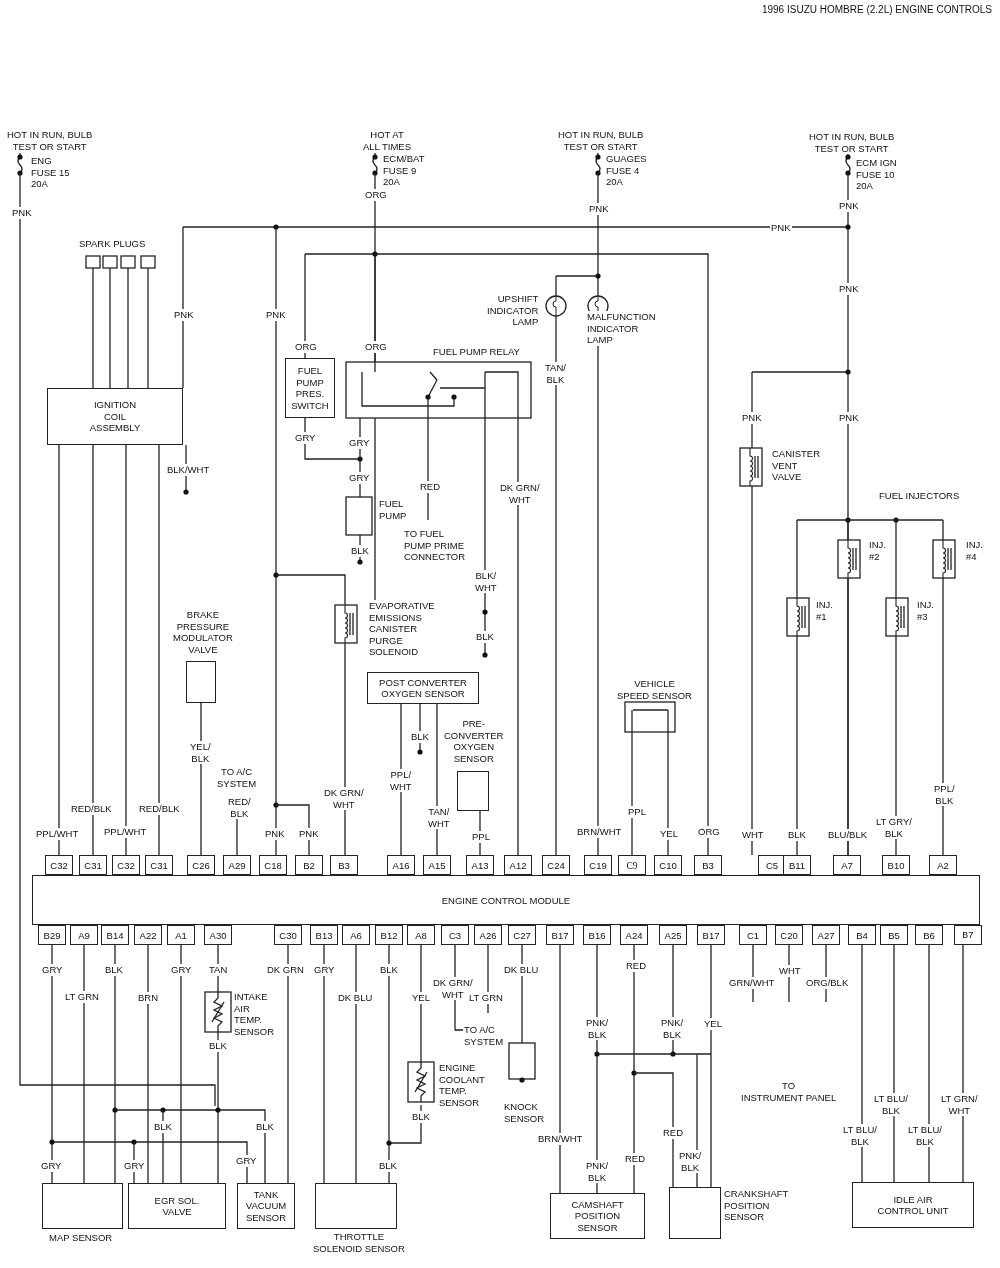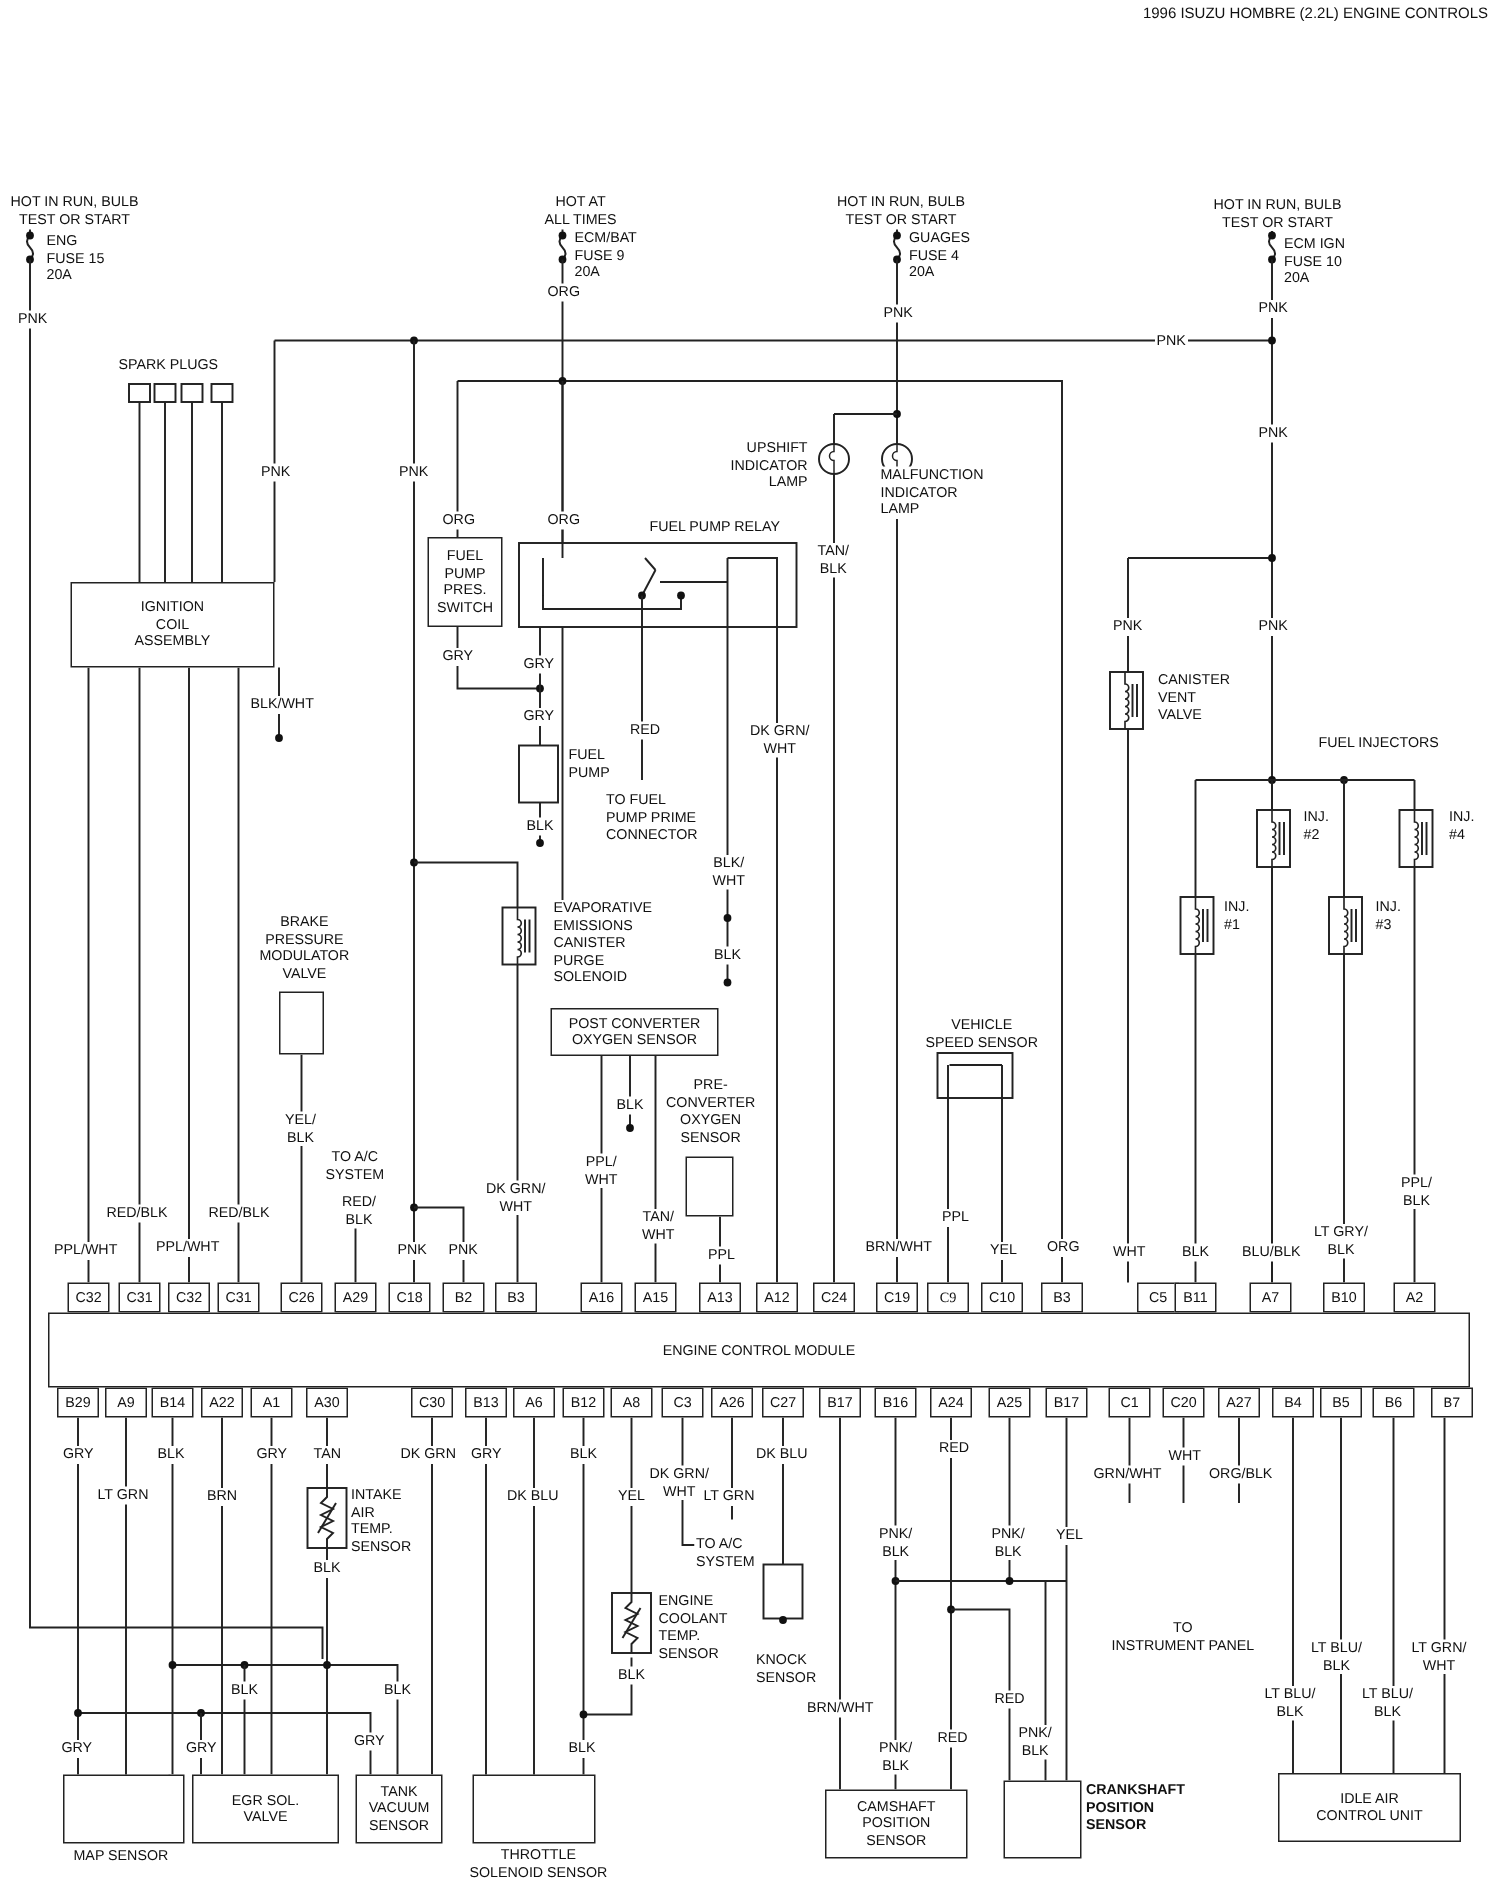--- a/index.html
+++ b/index.html
@@ -362,21 +362,21 @@
 <div class="box" style="left:237px;top:1183px;width:58px;height:46px;">TANK
 VACUUM
 SENSOR</div>
 <div class="box" style="left:315px;top:1183px;width:82px;height:46px;"></div>
 <div class="t" style="left:312px;top:1231px;">THROTTLE
 SOLENOID SENSOR</div>
 <div class="box" style="left:550px;top:1193px;width:95px;height:46px;">CAMSHAFT
 POSITION
 SENSOR</div>
 <div class="box" style="left:669px;top:1187px;width:52px;height:52px;"></div>
-<div class="t tl" style="left:723px;top:1188px;font-weight:bold;">CRANKSHAFT
+<div class="t tl" style="left:723px;top:1188px;">CRANKSHAFT
 POSITION
 SENSOR</div>
 <div class="box" style="left:852px;top:1182px;width:122px;height:46px;">IDLE AIR
 CONTROL UNIT</div>
 
 <div id="wire-labels">
     <div class="t" style="left: 770px; top: 222px;">PNK</div>
     <div class="t" style="left: 173px; top: 309px;">PNK</div>
     <div class="t" style="left: 265px; top: 309px;">PNK</div>
     <div class="t" style="left: 838px; top: 283px;">PNK</div>

